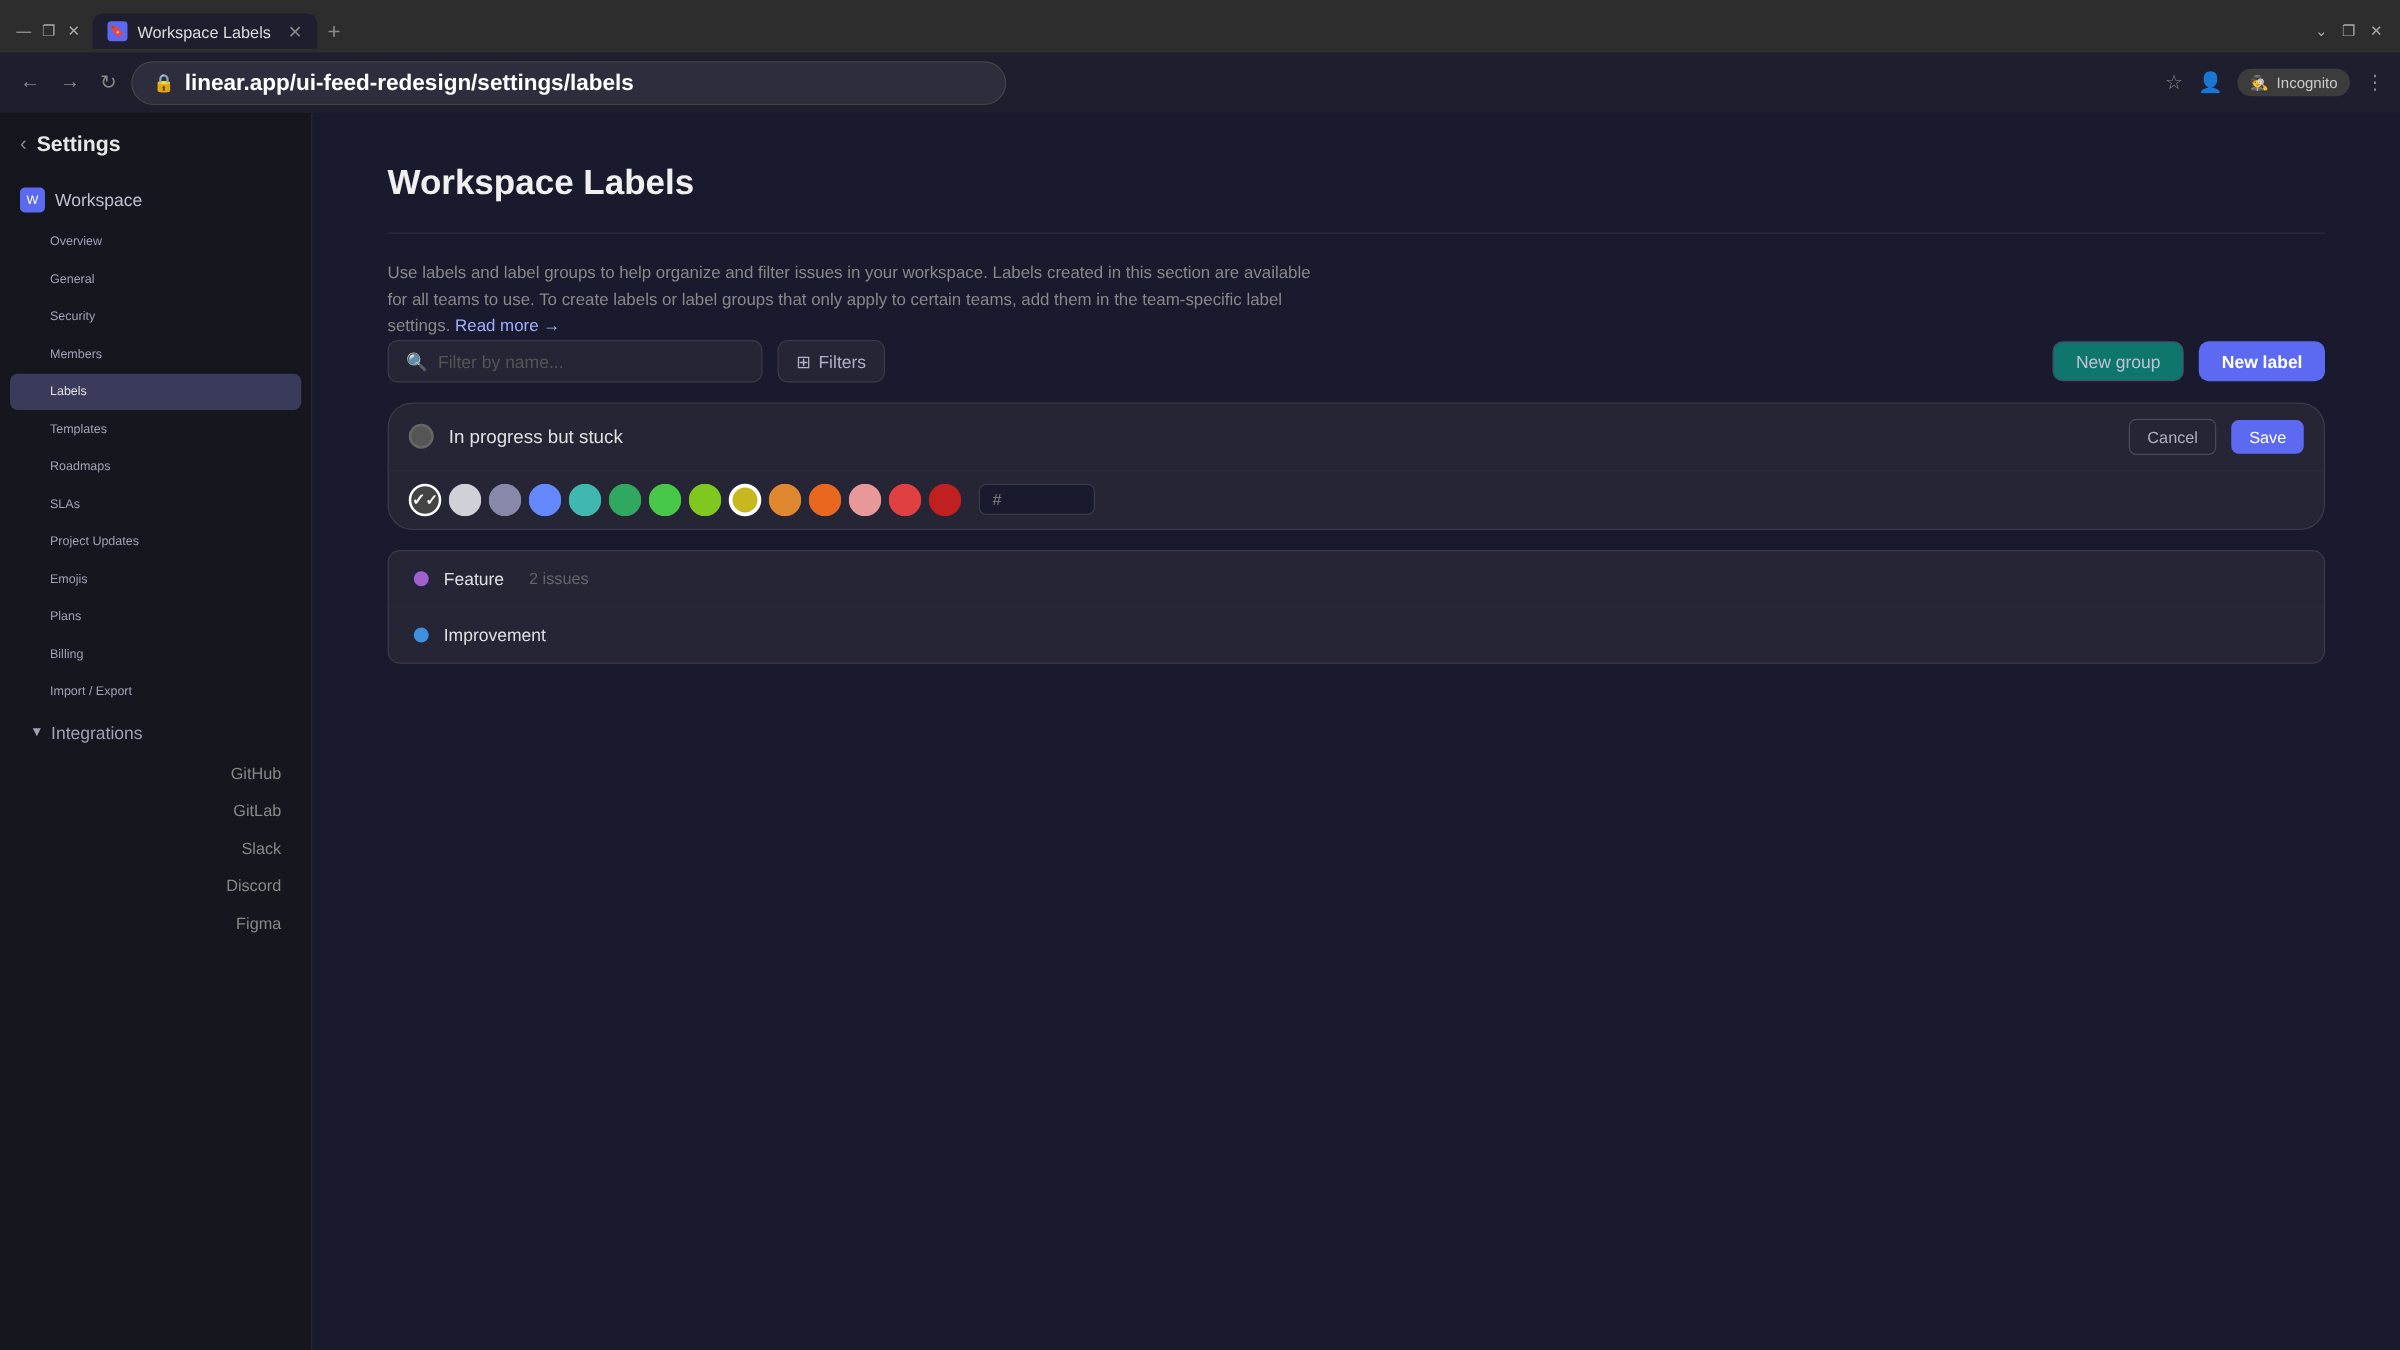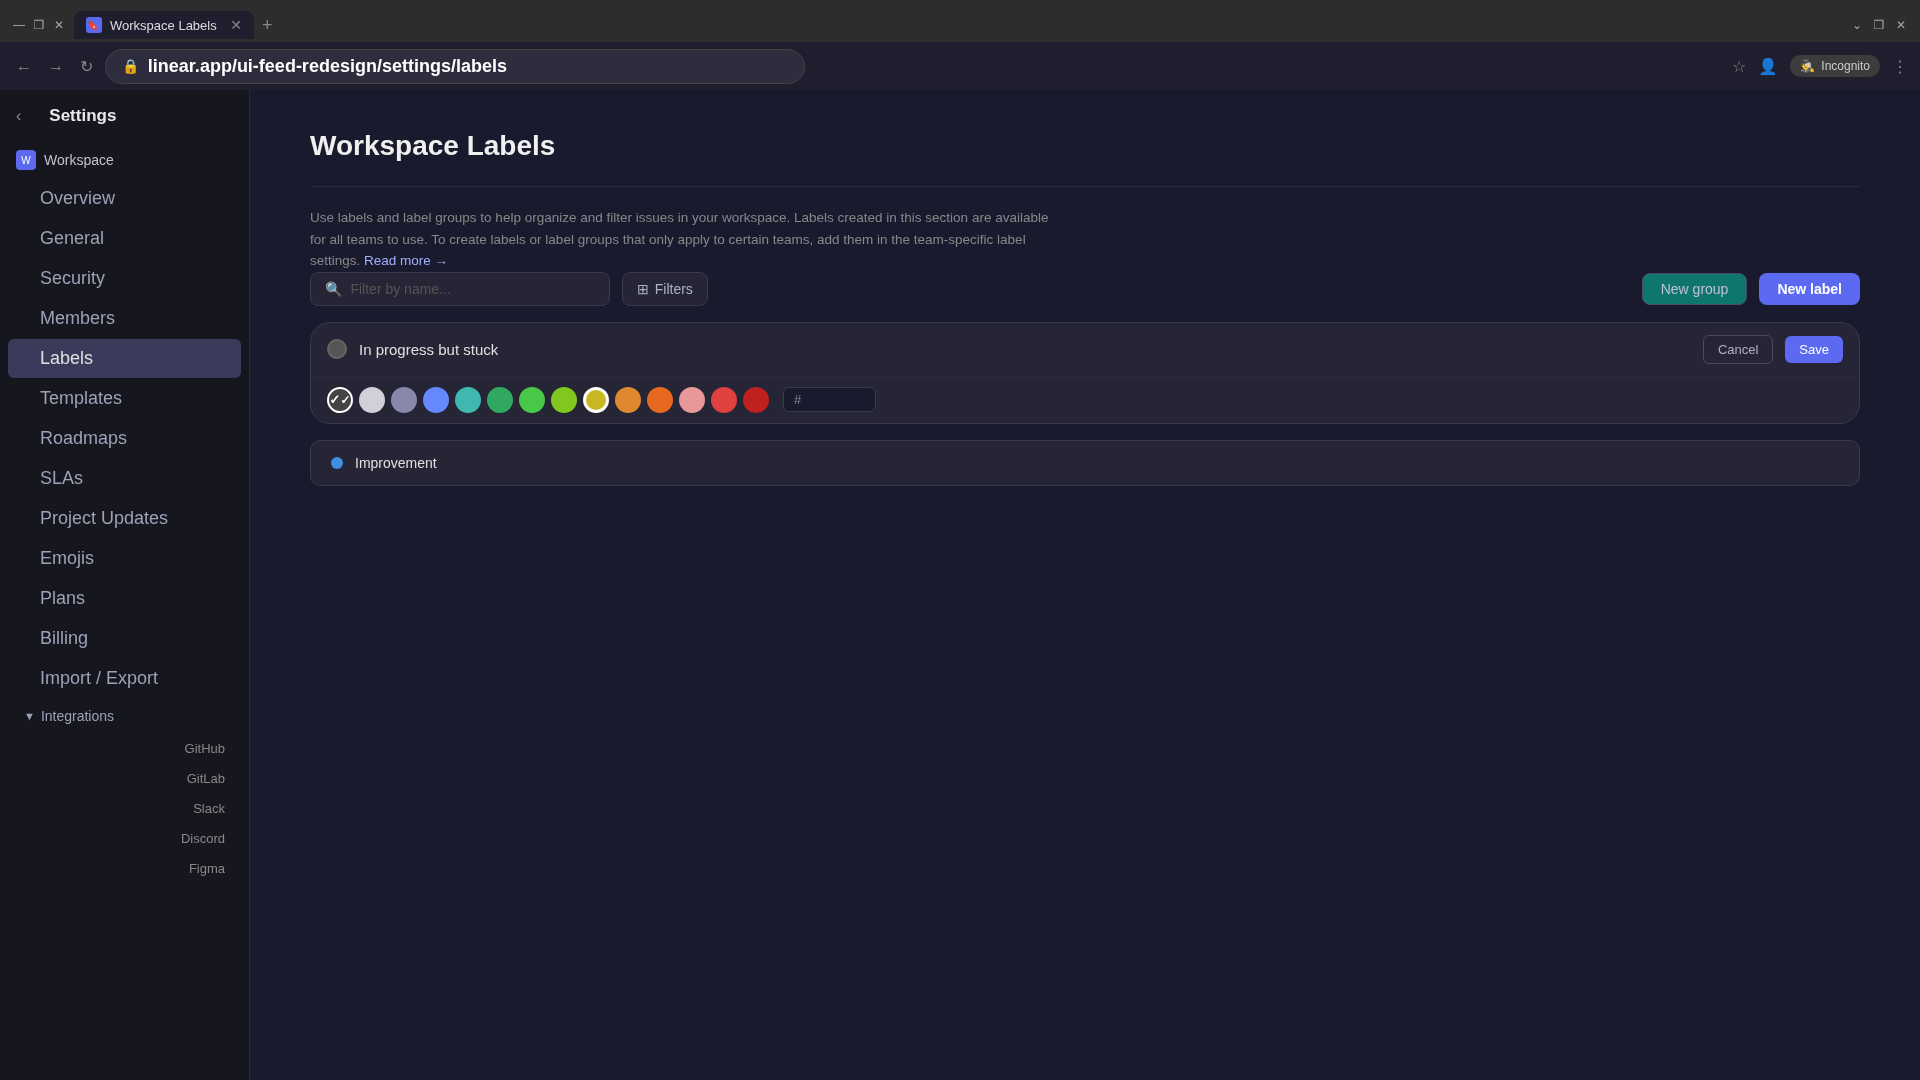--- a/index.html
+++ b/index.html
@@ -169,21 +169,20 @@
       background: none;
       border: none;
       color: #888;
       cursor: pointer;
       font-size: 16px;
     }
     .sidebar-title {
       font-size: 17px;
       font-weight: 600;
       color: #e8e8e8;
-      margin-left: 20px;
     }
     .sidebar-section {
       padding: 8px 0;
     }
     .sidebar-section-header {
       display: flex;
       align-items: center;
       gap: 8px;
       padding: 8px 16px;
       color: #c0c0d0;
@@ -196,21 +195,21 @@
       background: #5b6af0;
       border-radius: 4px;
       display: flex;
       align-items: center;
       justify-content: center;
       font-size: 10px;
       color: white;
     }
     .sidebar-item {
       padding: 9px 16px 9px 32px;
-      font-size: 18px;
+      font-size: 10px;
       color: #a0a0b8;
       cursor: pointer;
       border-radius: 6px;
       margin: 1px 8px;
       display: flex;
       align-items: center;
     }
     .sidebar-item.active { background: #3a3a5a; color: #e0e0e0; }
     .sidebar-integrations {
       display: flex;
@@ -636,20 +635,25 @@
 
         <div class="hex-input-wrap">
           <span class="hex-hash">#</span>
           <input class="hex-input" type="text" style="">
         </div>
       </div>
     </div>
 
     <div class="labels-list">
       <div class="label-row">
+        <div class="label-dot" style="background:#a060d0;"></div>
+        <span class="label-name">Feature</span>
+        <span class="label-count">2 issues</span>
+      </div>
+      <div class="label-row">
         <div class="label-dot" style="background:#4090e0;"></div>
         <span class="label-name">Improvement</span>
         <span class="label-count"></span>
       </div>
     </div>
   </div>
 
 </div>
 
 </body></html>

